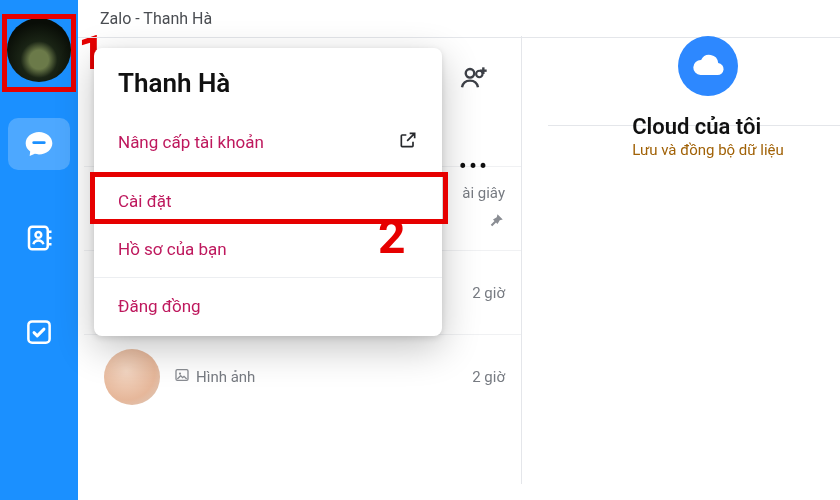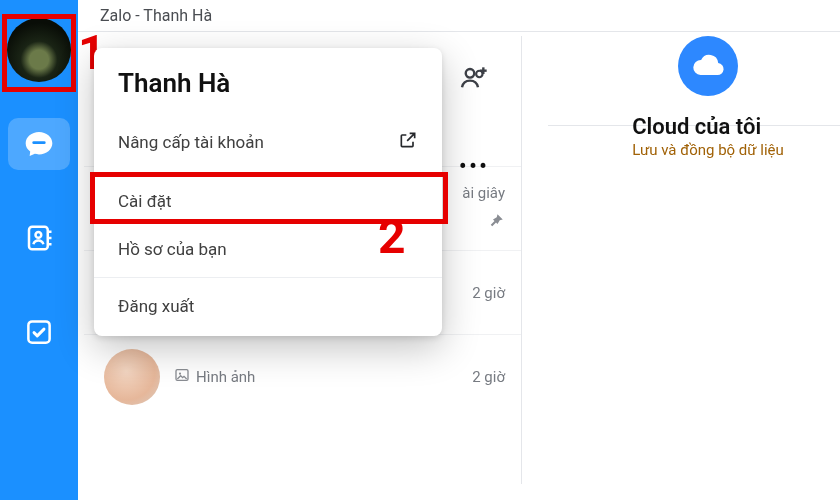--- a/index.html
+++ b/index.html
@@ -40,21 +40,21 @@
     position: relative;
   }
   .rail-item.active::before {
     content: ""; position: absolute; inset: 6px 8px;
     background: rgba(255,255,255,0.22); border-radius: 10px;
   }
   .rail-item svg { position: relative; z-index: 1; }
 
   
   .titlebar {
-    position: absolute; left: 78px; top: 0; right: 0; height: 32px;
+    position: absolute; left: 78px; top: 0; right: 0; height: 38px;
     border-bottom: 1px solid #e4e6ea;
     display: flex; align-items: center;
     padding-left: 22px;
     font-size: 16px; color: #4a4d52;
   }
 
   
   .convlist {
     position: absolute; left: 78px; top: 36px; width: 438px; bottom: 16px;
     border-right: 1px solid #e4e6ea;
@@ -104,21 +104,21 @@
     width: 348px; background: #fff;
     border-radius: 8px;
     box-shadow: 0 12px 38px rgba(0,0,0,0.24), 0 2px 6px rgba(0,0,0,0.12);
     padding: 16px 0 6px 0;
   }
   .pop-name {
     font-size: 26px; font-weight: 600; color: #111;
     padding: 4px 24px 18px 24px;
   }
   .pop-item {
-    font-size: 17px; color: #404040;
+    font-size: 17px; color: #be185d;
     padding: 14px 24px;
     display: flex; align-items: center; justify-content: space-between;
   }
   .pop-item + .pop-item { }
   .pop-sep { height: 1px; background: #eceef1; margin: 4px 0; }
   .profile-annot {
     position: absolute; left: 90px; top: 172px;
     width: 358px; height: 52px;
     border: 5px solid #e60000; pointer-events: none;
   }
@@ -271,18 +271,18 @@
   <div class="pop-item">
     <span>Cài đặt</span>
   </div>
 
   <div class="pop-item">
     <span>Hồ sơ của bạn</span>
   </div>
   <div class="pop-sep"></div>
 
   <div class="pop-item">
-    <span>Đăng xuất</span>
+    <span>Đăng đồng</span>
   </div>
 </div>
 
 <div class="profile-annot"></div>
 <div class="annot-2">2</div>
 
 </body></html>

